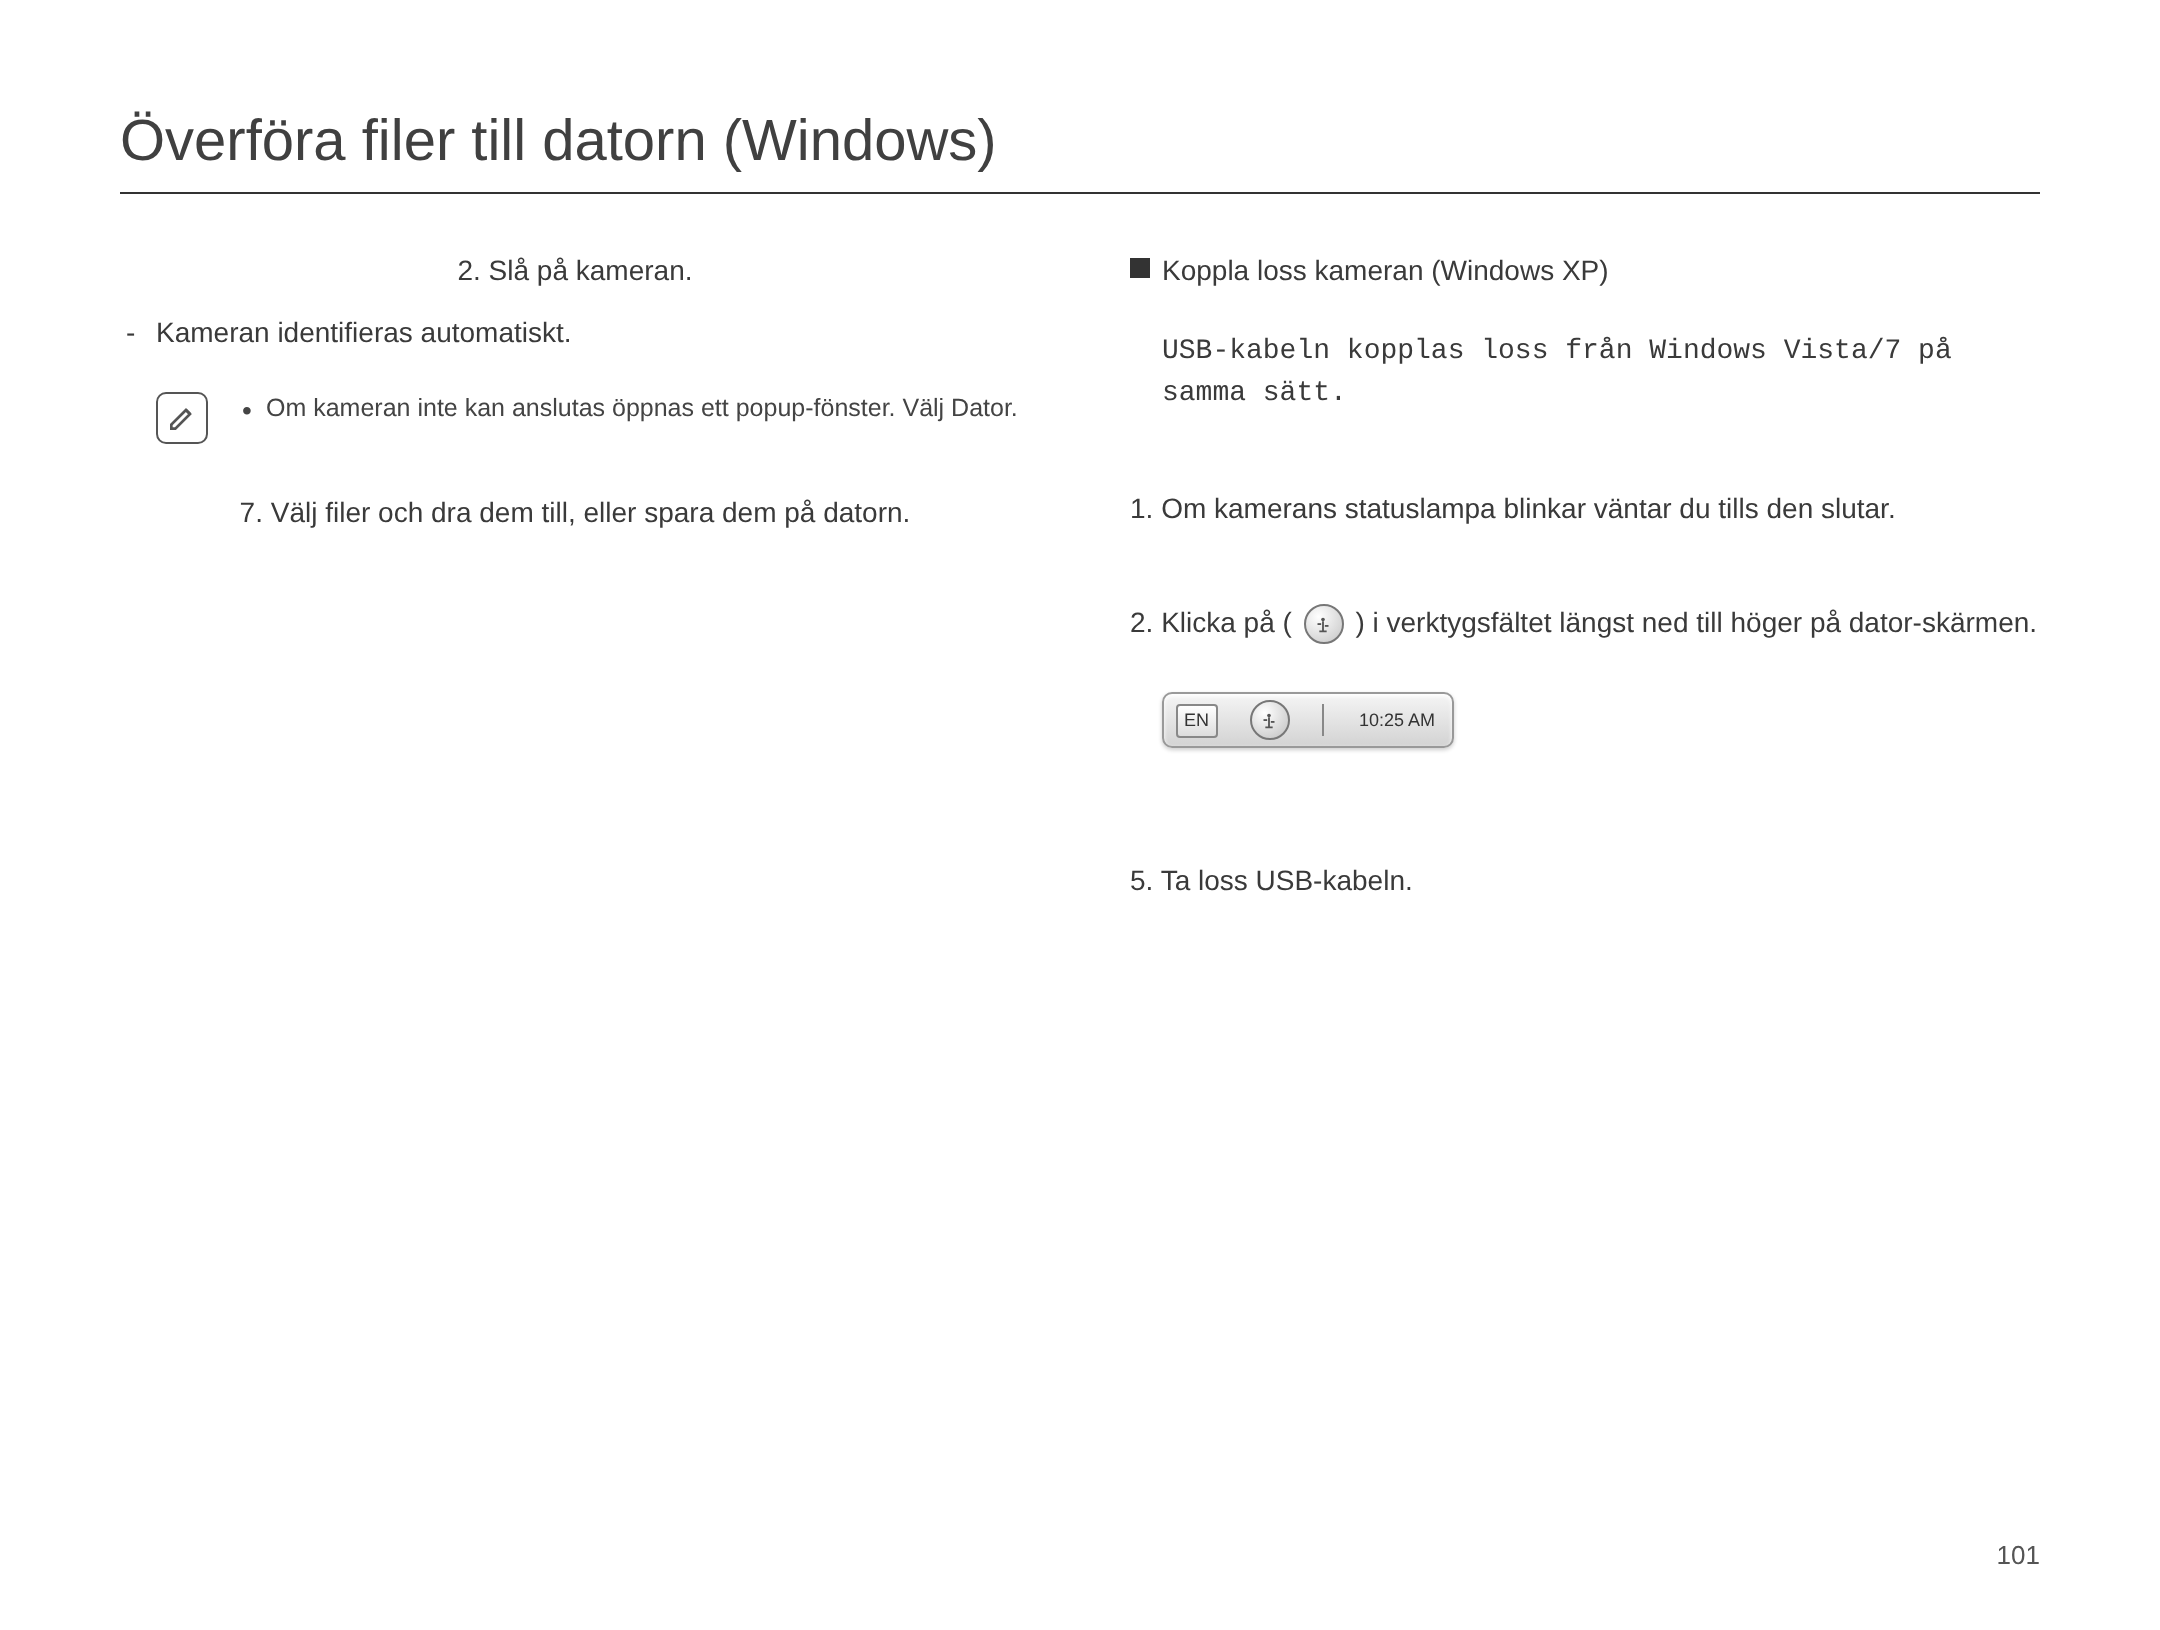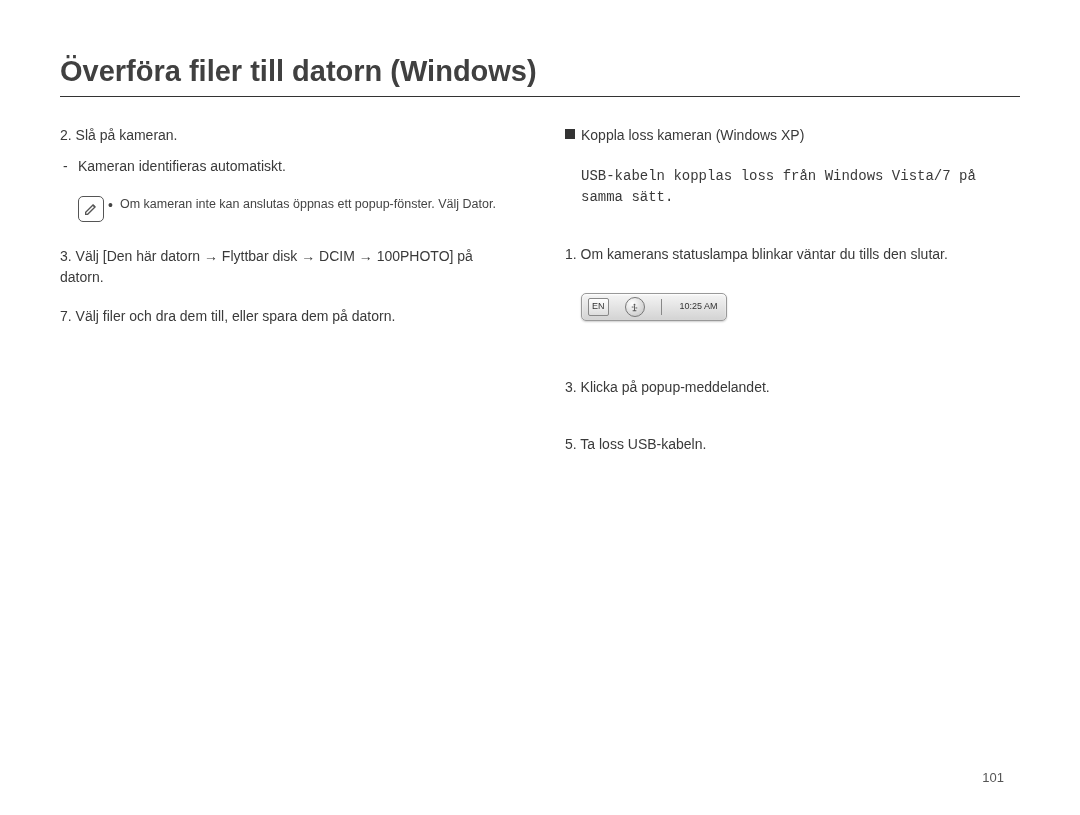--- a/index.html
+++ b/index.html
@@ -11,52 +11,53 @@
       font-family: Arial, Helvetica, sans-serif;
       background: #ffffff;
       color: #3a3a3a;
       width: 1080px;
       height: 815px;
       position: relative;
       padding: 55px 60px 0 60px;
     }
     .page-title {
       font-size: 29px;
-      font-weight: 700;
+      font-weight: 400;
       color: #404040;
       border-bottom: 1.5px solid #333;
       padding-bottom: 8px;
       margin-bottom: 28px;
     }
     .columns {
       display: flex;
       gap: 50px;
     }
     .col {
       flex: 1;
       font-size: 14px;
       line-height: 1.5;
       color: #3a3a3a;
     }
     .step {
       margin-bottom: 10px;
+      text-align: center;
     }
     .sub-bullet {
       padding-left: 18px;
       position: relative;
     }
     .sub-bullet::before {
       content: "-";
       position: absolute;
       left: 3px;
     }
     .note-box {
       display: flex;
       align-items: flex-start;
-      gap: 4px;
+      gap: 17px;
       margin: 18px 0 24px 18px;
       font-size: 12.5px;
       color: #444;
       line-height: 1.45;
     }
     .note-icon {
       flex-shrink: 0;
       width: 26px;
       height: 26px;
       border: 1.5px solid #555;
@@ -160,21 +161,21 @@
       justify-content: center;
       margin: 0 2px;
     }
     .inline-usb svg {
       width: 11px;
       height: 11px;
     }
     .page-number {
       position: absolute;
       bottom: 30px;
-      right: 76px;
+      right: 60px;
       font-size: 13px;
       color: #555;
     }
   </style>
 </head>
 <body>
 
 <h1 class="page-title">Överföra filer till datorn (Windows)</h1>
 
 <div class="columns">
@@ -187,50 +188,60 @@
     <div class="note-box">
       <div class="note-icon">
         <svg viewBox="0 0 24 24" fill="none" stroke="#555" stroke-width="2">
           <path d="M4 20 L7 20 L18 9 L15 6 L4 17 Z"></path>
           <path d="M15 6 L18 9"></path>
         </svg>
       </div>
       <div class="note-text">Om kameran inte kan anslutas öppnas ett popup-fönster. Välj Dator.</div>
     </div>
 
-    <div class="step" style="margin-bottom:18px; padding-left:0;">3. Välj [Den här datorn → Flyttbar disk → DCIM → 100PHOTO] på datorn.</div>
     <div class="step">7. Välj filer och dra dem till, eller spara dem på datorn.</div>
 
   </div>
 
   <div class="col">
 
     <div class="right-heading">
       <span class="square-bullet"></span>
       <span>Koppla loss kameran (Windows XP)</span>
     </div>
     <div class="right-sub">USB-kabeln kopplas loss från Windows Vista/7 på samma sätt.</div>
 
     <div class="step-right" style="margin-bottom:14px;">1. Om kamerans statuslampa blinkar väntar du tills den slutar.</div>
 
+    <div class="step-right">
+      <span>2. Klicka på (</span>
+      <span class="inline-usb">
+        <svg viewBox="0 0 24 24" fill="#555">
+          <circle cx="12" cy="6" r="2"></circle>
+          <path d="M11 8 L11 18 L8 18 L8 20 L16 20 L16 18 L13 18 L13 8 Z"></path>
+          <path d="M6 12 L10 12 L10 10 L6 10 Z"></path>
+          <path d="M14 14 L18 14 L18 12 L14 12 Z"></path>
+        </svg>
+      </span>
+      <span>) i verktygsfältet längst ned till höger på dator-skärmen.</span>
+    </div>
 
     <div class="systray">
       <span class="systray-lang">EN</span>
       <span class="systray-usb">
         <svg viewBox="0 0 24 24" fill="#555">
           <circle cx="12" cy="6" r="2"></circle>
           <path d="M11 8 L11 18 L8 18 L8 20 L16 20 L16 18 L13 18 L13 8 Z"></path>
           <path d="M6 12 L10 12 L10 10 L6 10 Z"></path>
           <path d="M14 14 L18 14 L18 12 L14 12 Z"></path>
         </svg>
       </span>
       <span class="systray-divider"></span>
       <span class="systray-time">10:25 AM</span>
     </div>
 
-    <div class="step-right">3. Klicka på popup-meddelandet.</div>
     <div class="step-right">5. Ta loss USB-kabeln.</div>
 
   </div>
 
 </div>
 
 <div class="page-number">101</div>
 
 </body></html>

